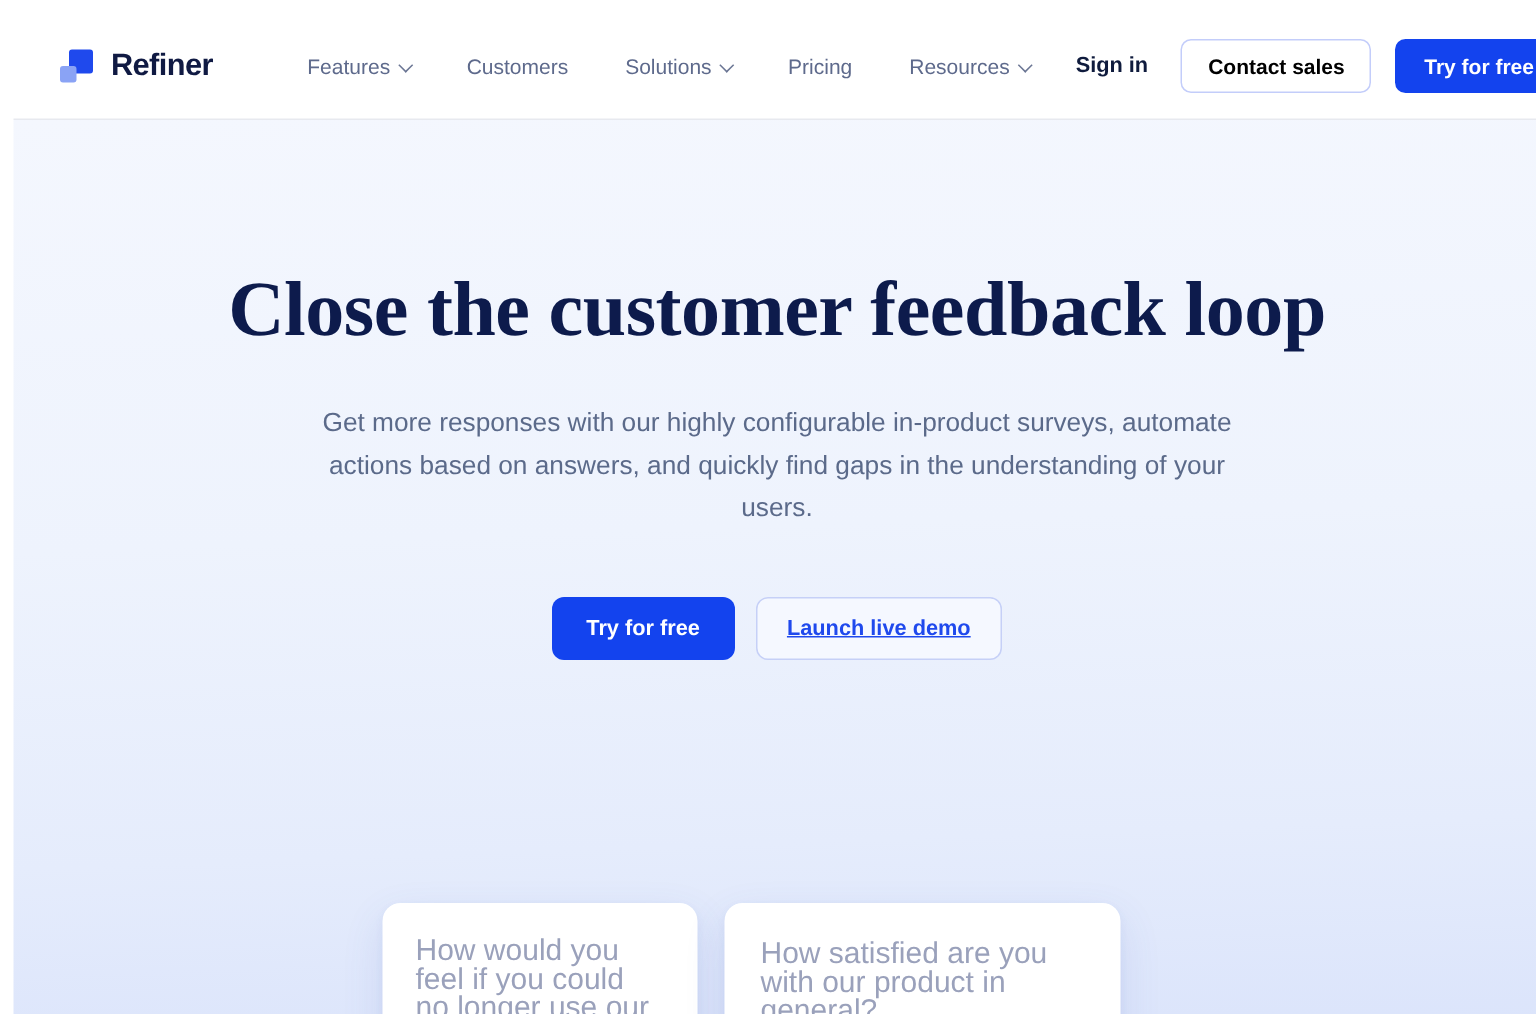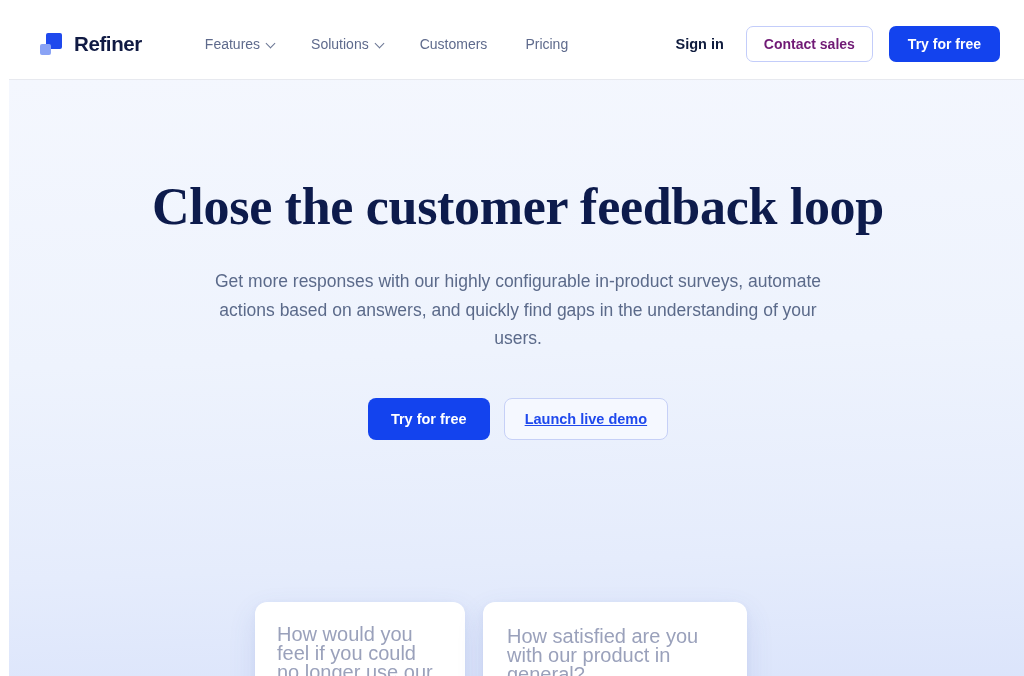--- a/index.html
+++ b/index.html
@@ -137,21 +137,21 @@
     border-radius: 7px;
     cursor: pointer;
     white-space: nowrap;
     text-decoration: none;
   }
 
   .btn-outline {
     height: 36px;
     padding: 0 17px;
     border: 1.3px solid #c3cdfa;
-    color: #701a75;
+    color: #000000;
     background: #ffffff;
   }
 
   .btn-primary {
     height: 36px;
     padding: 0 19px;
     background: #1343ee;
     color: #ffffff;
     border: none;
   }
@@ -303,28 +303,32 @@
       </span>
       <span class="brand-name">Refiner</span>
     </a>
 
     <nav class="nav">
       <div class="nav-item">
         <span>Features</span>
         <span class="chev"></span>
       </div>
       <div class="nav-item">
+        <span>Customers</span>
+      </div>
+      <div class="nav-item">
         <span>Solutions</span>
         <span class="chev"></span>
       </div>
       <div class="nav-item">
-        <span>Customers</span>
-      </div>
-      <div class="nav-item">
         <span>Pricing</span>
+      </div>
+      <div class="nav-item">
+        <span>Resources</span>
+        <span class="chev"></span>
       </div>
     </nav>
 
     <div class="header-right">
       <span class="signin">Sign in</span>
       <a class="btn btn-outline">Contact sales</a>
       <a class="btn btn-primary">Try for free</a>
     </div>
 
   </header>

